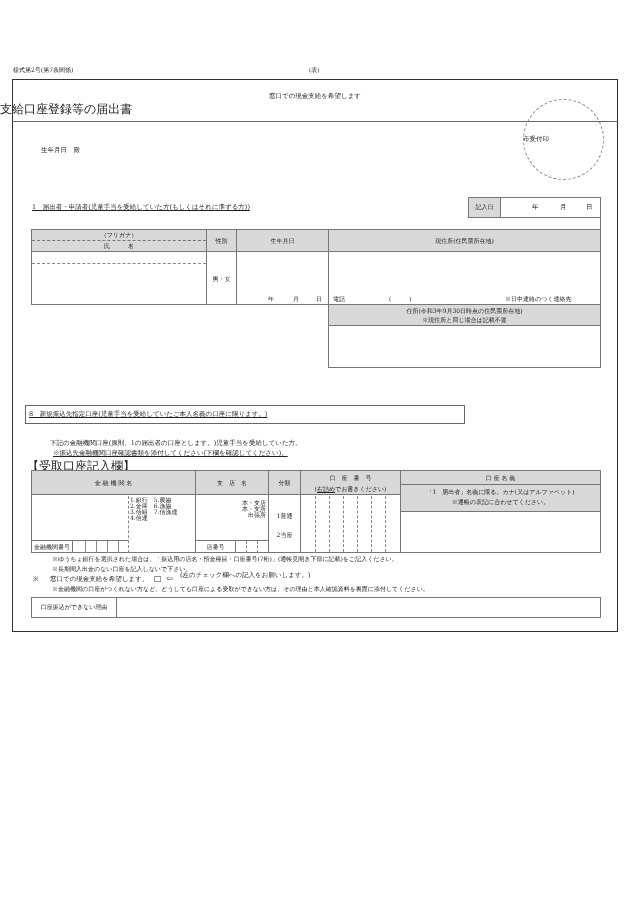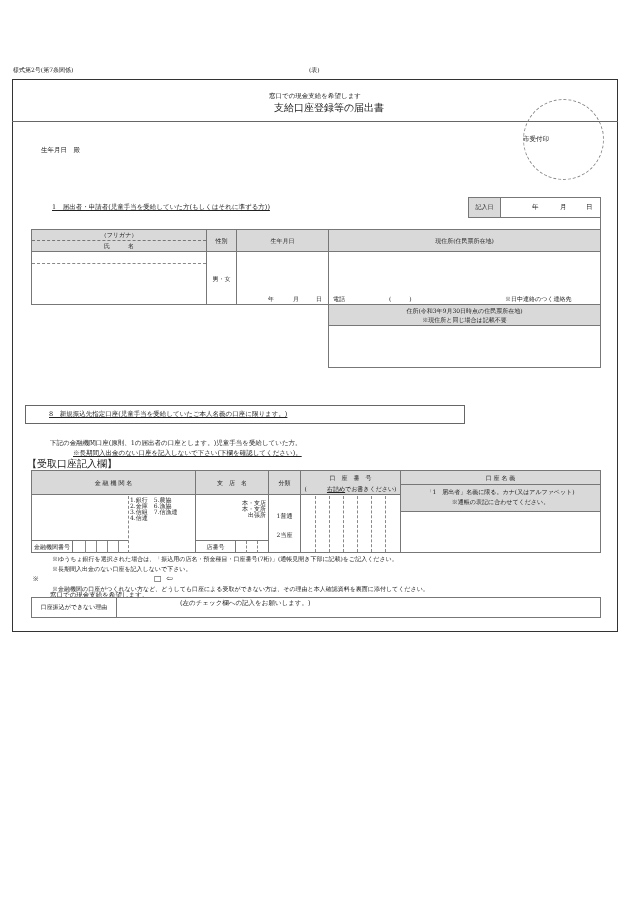--- a/index.html
+++ b/index.html
@@ -3,35 +3,35 @@
 <meta charset="utf-8">
 <style>
   * { box-sizing: border-box; margin: 0; padding: 0; }
   html, body { width: 630px; height: 902px; background: #ffffff; overflow: hidden; }
   body { position: relative; font-family: "DejaVu Serif", "Liberation Serif", serif; color: #222; font-size: 6px; }
   .abs { position: absolute; }
   .t { white-space: nowrap; line-height: 1; }
   .c { display: flex; align-items: center; justify-content: center; text-align: center; }
   .bx { border: 1px solid #777; }
   .gray { background: #d9d9d9; }
-  .u { text-decoration: underline; margin-left: 20px; }
+  .u { text-decoration: underline; }
   .dash-v { position: absolute; top: 0; bottom: 0; border-left: 1px dashed #888; width: 0; }
   .cell-v { position: absolute; top: 0; bottom: 0; border-left: 1px solid #888; width: 0; }
 </style>
 </head>
 <body>
 
 <div class="abs t" style="left:13px;top:67px;font-size:6px;">様式第2号(第7条関係)</div>
 <div class="abs t" style="left:309px;top:67px;font-size:6px;">(表)</div>
 
 <div class="abs" style="left:12px;top:79px;width:606px;height:553px;border:1.5px solid #333;"></div>
 <div class="abs" style="left:12px;top:121px;width:606px;height:0;border-top:1.5px solid #666;"></div>
 
 <div class="abs t" style="left:0;width:630px;text-align:center;top:93px;font-size:6.5px;">窓口での現金支給を希望します</div>
-<div class="abs t" style="left:0;width:630px;text-align:center;top:103px;font-size:10px;padding-left:28px;">支給口座登録等の届出書</div>
+<div class="abs t" style="left:0;width:630px;top:103px;font-size:12px;">支給口座登録等の届出書</div>
 
 <div class="abs" style="left:523px;top:99px;width:81px;height:81px;border:1px dashed #888;border-radius:50%;"></div>
 <div class="abs t" style="left:523px;width:81px;top:136px;font-size:6.5px;">市受付印</div>
 
 <div class="abs t" style="left:41px;top:147px;font-size:6.5px;">生年月日　殿</div>
 
 <div class="abs t u" style="left:32px;top:204px;font-size:6.5px;">1　届出者・申請者(児童手当を受給していた方(もしくはそれに準ずる方))</div>
 
 <div class="abs bx" style="left:468px;top:197px;width:133px;height:21px;"></div>
 <div class="abs gray c" style="left:469px;top:198px;width:32px;height:19px;border-right:1px solid #777;font-size:6px;">記入日</div>
@@ -72,22 +72,22 @@
 <div class="abs bx" style="left:328px;top:304px;width:273px;height:64px;"></div>
 <div class="abs gray" style="left:329px;top:305px;width:271px;height:21px;border-bottom:1px solid #777;"></div>
 <div class="abs t" style="left:329px;width:271px;text-align:center;top:308px;font-size:6px;">住所(令和3年9月30日時点の住民票所在地)</div>
 <div class="abs t" style="left:329px;width:271px;text-align:center;top:317px;font-size:6px;">※現住所と同じ場合は記載不要</div>
 <div class="abs" style="left:329px;top:327px;width:271px;height:40px;"></div>
 
 <div class="abs bx" style="left:25px;top:405px;width:440px;height:19px;border-color:#666;"></div>
 <div class="abs t u" style="left:29px;top:411px;font-size:6.5px;">8　新規振込先指定口座(児童手当を受給していたご本人名義の口座に限ります。)</div>
 
 <div class="abs t" style="left:50px;top:440px;font-size:6.5px;">下記の金融機関口座(原則、1の届出者の口座とします。)児童手当を受給していた方。</div>
-<div class="abs t u" style="left:53px;top:450px;font-size:6.5px;">※長期間入出金のない口座を記入しないで下さい(下欄を確認してください)。</div>
-<div class="abs t" style="left:27px;top:460px;font-size:10px;font-family:Liberation Mono, monospace;">【受取口座記入欄】</div>
+<div class="abs t u" style="left:53px;top:450px;font-size:6.5px;">※振込先金融機関口座確認書類を添付してください(下欄を確認してください)。</div>
+<div class="abs t" style="left:27px;top:460px;font-size:12px;">【受取口座記入欄】</div>
 
 <div class="abs bx" style="left:31px;top:470px;width:570px;height:83px;"></div>
 <div class="abs gray" style="left:32px;top:471px;width:568px;height:24px;border-bottom:1px solid #777;"></div>
 
 <div class="abs" style="left:195px;top:471px;width:0;height:82px;border-left:1px solid #777;"></div>
 <div class="abs" style="left:268px;top:471px;width:0;height:82px;border-left:1px solid #777;"></div>
 <div class="abs" style="left:300px;top:471px;width:0;height:82px;border-left:1px solid #777;"></div>
 <div class="abs" style="left:400px;top:471px;width:0;height:82px;border-left:1px solid #777;"></div>
 
 <div class="abs c" style="left:32px;top:471px;width:163px;height:24px;font-size:6px;">金 融 機 関 名</div>
@@ -141,21 +141,21 @@
   <div class="dash-v" style="left:28px;"></div>
   <div class="dash-v" style="left:42px;"></div>
   <div class="dash-v" style="left:56px;"></div>
   <div class="dash-v" style="left:70px;"></div>
   <div class="dash-v" style="left:84px;"></div>
 </div>
 
 <div class="abs t" style="left:52px;top:556px;font-size:6px;">※ゆうちょ銀行を選択された場合は、「振込用の店名・預金種目・口座番号(7桁)」(通帳見開き下部に記載)をご記入ください。</div>
 <div class="abs t" style="left:52px;top:566px;font-size:6px;">※長期間入出金のない口座を記入しないで下さい。</div>
 <div class="abs t" style="left:33px;top:576px;font-size:6.5px;">※</div>
-<div class="abs t" style="left:50px;top:592px;font-size:6.5px;">窓口での現金支給を希望します。</div>
+<div class="abs t" style="left:50px;top:576px;font-size:6.5px;">窓口での現金支給を希望します。</div>
 <div class="abs t" style="left:154px;top:575px;font-size:8px;">□</div>
 <div class="abs t" style="left:166px;top:575px;font-size:8px;">⇦</div>
-<div class="abs t" style="left:180px;top:600px;font-size:6.5px;">(左のチェック欄への記入をお願いします。)</div>
+<div class="abs t" style="left:180px;top:572px;font-size:6.5px;">(左のチェック欄への記入をお願いします。)</div>
 <div class="abs t" style="left:52px;top:586px;font-size:6px;">※金融機関の口座がつくれない方など、どうしても口座による受取ができない方は、その理由と本人確認資料を裏面に添付してください。</div>
 
 <div class="abs bx" style="left:31px;top:597px;width:570px;height:21px;"></div>
 <div class="abs c" style="left:32px;top:598px;width:85px;height:19px;font-size:6px;border-right:1px solid #777;">口座振込ができない理由</div>
 <div class="abs" style="left:118px;top:598px;width:482px;height:19px;"></div>
 
 </body></html>

